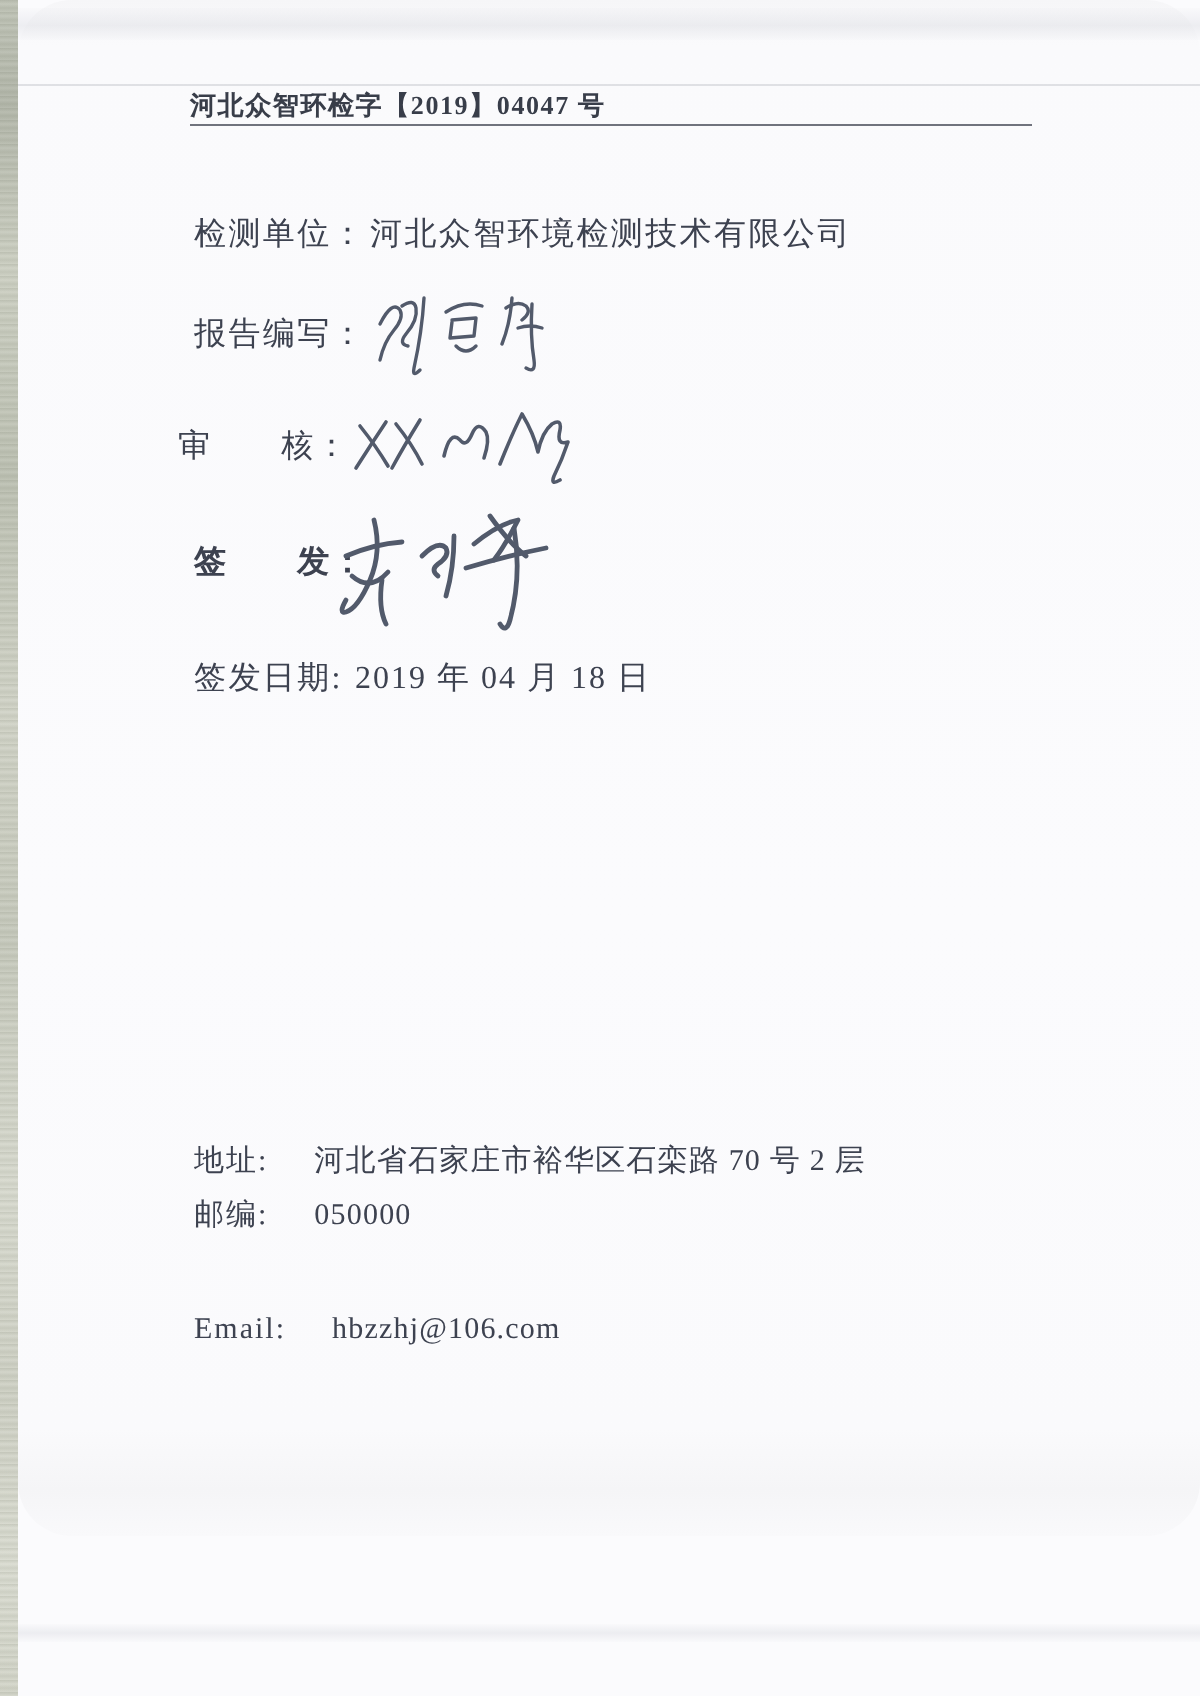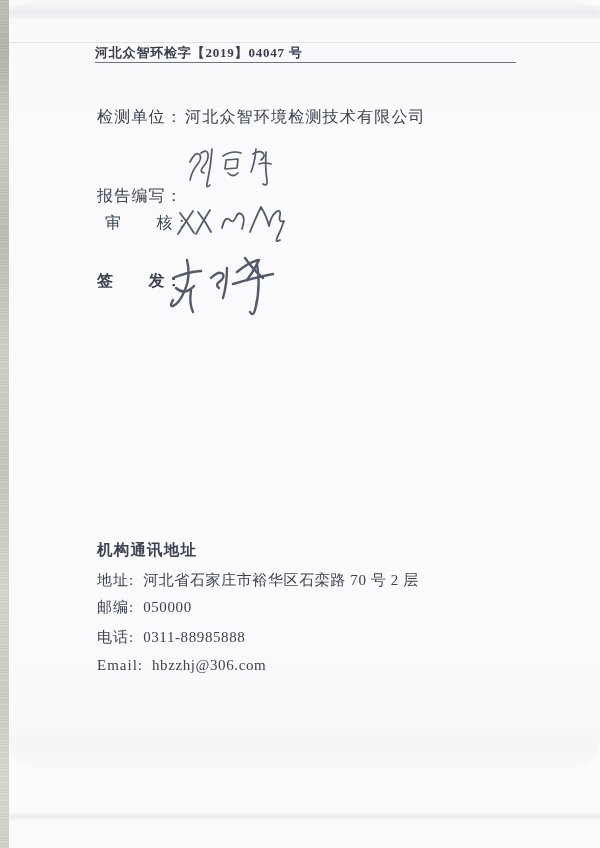--- a/index.html
+++ b/index.html
@@ -48,42 +48,42 @@
     font-size: 13px; font-weight: bold; letter-spacing: 0.8px;
     color: #383d49;
   }
   .header-rule {
     position: absolute; left: 86px; top: 62px; width: 421px; height: 1px;
     background: #70737d;
   }
 
   .row-label { font-size: 16px; letter-spacing: 1.2px; font-weight: 500; }
   .unit-row   { left: 88px; top: 107px; font-family: Liberation Mono, monospace; }
-  .writer-row { left: 88px; top: 157px; margin-top: 29px; }
-  .review-row { left: 96px; top: 213px; text-align: right; }
+  .writer-row { left: 88px; top: 157px; }
+  .review-row { left: 80px; top: 213px; text-align: right; }
   .issue-row  { left: 88px; top: 271px; font-weight: bold; }
   .date-row   { left: 88px; top: 329px; }
   .unit-value { margin-left: 2px; }
   .date-value { margin-left: 6px; letter-spacing: 1px; }
 
   .sig { position: absolute; }
   .sig path {
     fill: none; stroke: #525a6b; stroke-linecap: round; stroke-linejoin: round;
   }
   .sig-writer  { left: 172px; top: 140px; }
   .sig-review  { left: 163px; top: 197px; }
   .sig-issue   { left: 152px; top: 248px; }
 
   .contact-title { left: 88px; top: 540px; font-size: 15.5px; font-weight: bold; letter-spacing: 1.2px; }
   .contact-row   { font-size: 15px; letter-spacing: 1px; }
   .c1 { left: 88px; top: 571px; }
   .c2 { left: 88px; top: 598px; }
   .c3 { left: 88px; top: 628px; }
   .c4 { left: 88px; top: 657px; }
-  .contact-row .val { margin-left: 9px; letter-spacing: 0.6px; }
+  .contact-row .val { margin-left: 23px; letter-spacing: 0.6px; }
 </style>
 </head>
 <body>
 
 <div class="scan-edge"></div>
 
 <div class="paper">
   <div class="scan-smudge-top"></div>
   <div class="scan-fold-line"></div>
   <div class="scan-smudge-bottom"></div>
@@ -124,23 +124,22 @@
     <path stroke-width="2.4" d="M15,40 Q24,48 33,38"></path>
     <path stroke-width="2.4" d="M30,42 Q28,56 32,64"></path>
     <path stroke-width="2.4" d="M50,30 Q58,22 62,26 Q64,30 58,34 Q54,37 58,40"></path>
     <path stroke-width="2.4" d="M66,20 Q66,36 62,50"></path>
     <path stroke-width="2.4" d="M76,24 Q88,14 98,12 Q92,24 86,32"></path>
     <path stroke-width="2.4" d="M84,10 Q94,24 102,30"></path>
     <path stroke-width="2.4" d="M72,36 Q92,30 112,26"></path>
     <path stroke-width="2.4" d="M96,16 Q100,40 94,62 Q92,69 89,64"></path>
   </svg>
 
+  <div class="txt row-label date-row"><span>签发日期:</span><span class="date-value">2019 年 04 月 18 日</span></div>
 
-  <div class="txt contact-title">机构通讯地址</div>
 
   <div class="txt contact-row c1"><span>地址:</span><span class="val">河北省石家庄市裕华区石栾路 70 号 2 层</span></div>
 
   <div class="txt contact-row c2"><span>邮编:</span><span class="val">050000</span></div>
 
-  <div class="txt contact-row c3"><span>电话:</span><span class="val">0311-88985888</span></div>
 
-  <div class="txt contact-row c4"><span>Email:</span><span class="val">hbzzhj@306.com</span></div>
+  <div class="txt contact-row c4"><span>Email:</span><span class="val">hbzzhj@106.com</span></div>
 </div>
 
 </body></html>

